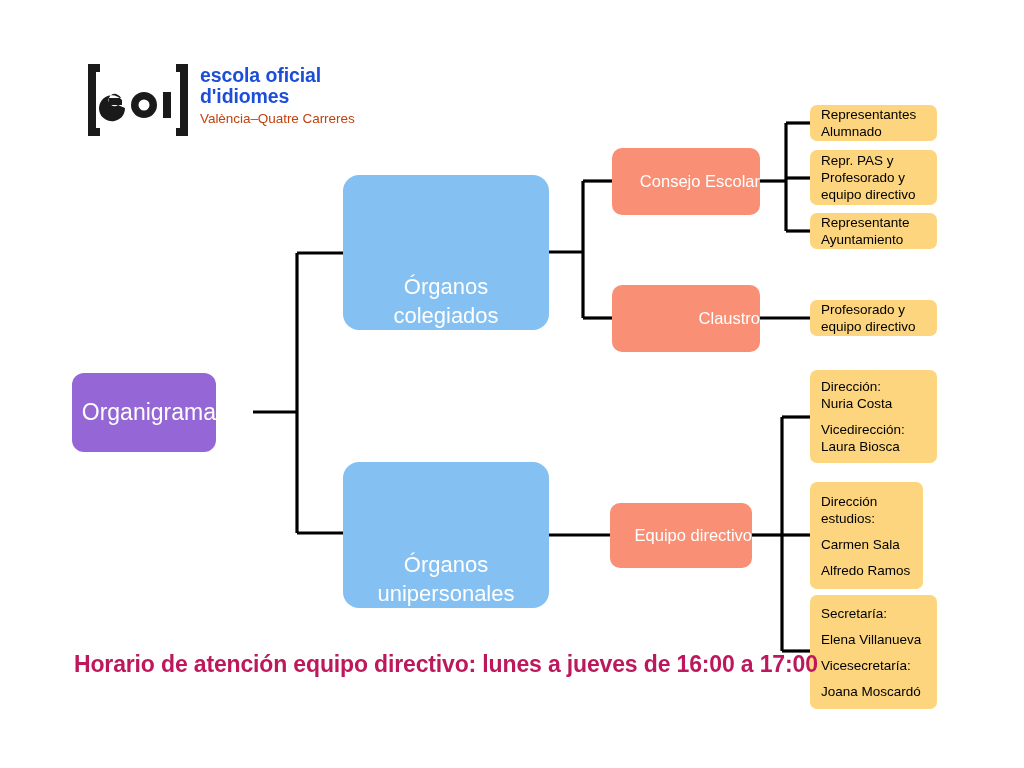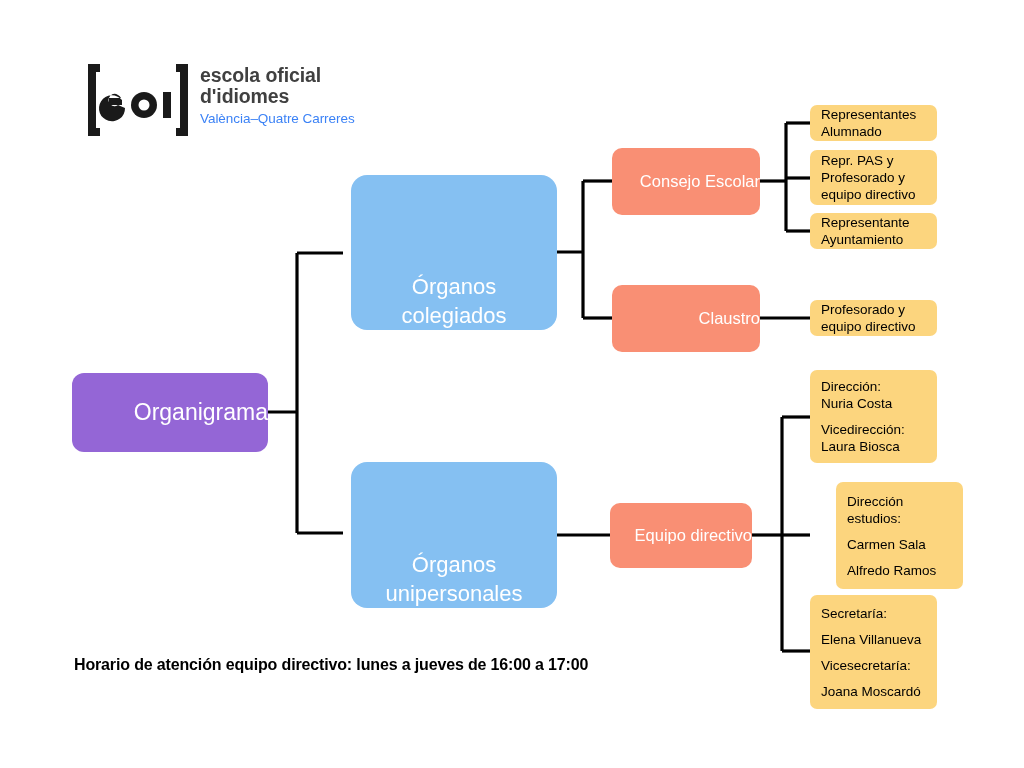--- a/index.html
+++ b/index.html
@@ -36,28 +36,28 @@
   }
   #logo-text {
     position: absolute;
     left: 114px;
     top: 3px;
     width: 210px;
   }
   .logo-line1, .logo-line2 {
     font-size: 19.5px;
     font-weight: bold;
-    color: #404040;
+    color: #1d4ed8;
     line-height: 21px;
     letter-spacing: -0.1px;
   }
   .logo-line3 {
     font-size: 13.5px;
     font-weight: normal;
-    color: #3b82f6;
+    color: #c2410c;
     line-height: 19px;
     margin-top: 2px;
     letter-spacing: -0.05px;
   }
 
   
   #connectors {
     position: absolute;
     left: 0;
     top: 0;
@@ -77,21 +77,20 @@
     color: #ffffff;
   }
   .node-root {
     border-radius: 12px;
     font-size: 23px;
   }
   .node-branch {
     border-radius: 16px;
     font-size: 22px;
     line-height: 29px;
-    margin-left: 8px;
   }
   .node-organ {
     border-radius: 10px;
     font-size: 16.5px;
   }
   .leaf {
     position: absolute;
     box-sizing: border-box;
     border-radius: 7px;
     color: #000000;
@@ -106,23 +105,23 @@
   .leaf .gap { height: 9px; }
 
   
   #footer {
     position: absolute;
     left: 74px;
     top: 652px;
     width: 800px;
   }
   #footer-title {
-    font-size: 16px;
+    font-size: 23px;
     font-weight: bold;
-    color: #000000;
+    color: #be185d;
     line-height: 25px;
     letter-spacing: -0.15px;
   }
   #footer-sub {
     font-size: 15.5px;
     font-weight: normal;
     color: #141414;
     line-height: 24px;
     letter-spacing: -0.1px;
   }
@@ -177,21 +176,21 @@
       <path d="M760 318 H810"></path>
 
       <path d="M752 535 H782"></path>
       <path d="M782 417 V651"></path>
       <path d="M782 417 H810"></path>
       <path d="M782 535 H810"></path>
       <path d="M782 651 H810"></path>
     </g>
   </svg>
 
-  <div class="node node-root" style="left:72px; top:373px; width:196px; height:79px; background:#9466d6;">
+  <div class="node node-root" style="left:72px; top:373px; width:144px; height:79px; background:#9466d6;">
     <span>Organigrama</span>
   </div>
 
   <div class="node node-branch" style="left:343px; top:175px; width:206px; height:155px; background:#85c0f2; flex-direction:column;">
     <span>Órganos</span>
     <span>colegiados</span>
   </div>
 
   <div class="node node-branch" style="left:343px; top:462px; width:206px; height:146px; background:#85c0f2; flex-direction:column;">
     <span>Órganos</span>
@@ -232,21 +231,21 @@
   </div>
 
   <div class="leaf" style="left:810px; top:370px; width:127px; height:93px; background:#fcd57e;">
     <span class="ln">Dirección:</span>
     <span class="ln">Nuria Costa</span>
     <span class="gap"></span>
     <span class="ln">Vicedirección:</span>
     <span class="ln">Laura Biosca</span>
   </div>
 
-  <div class="leaf" style="left:810px; top:482px; width:127px; height:107px; background:#fcd57e;margin-left:26px;">
+  <div class="leaf" style="left:810px; top:482px; width:113px; height:107px; background:#fcd57e;">
     <span class="ln">Dirección</span>
     <span class="ln">estudios:</span>
     <span class="gap"></span>
     <span class="ln">Carmen Sala</span>
     <span class="gap"></span>
     <span class="ln">Alfredo Ramos</span>
   </div>
 
   <div class="leaf" style="left:810px; top:595px; width:127px; height:114px; background:#fcd57e;">
     <span class="ln">Secretaría:</span>

